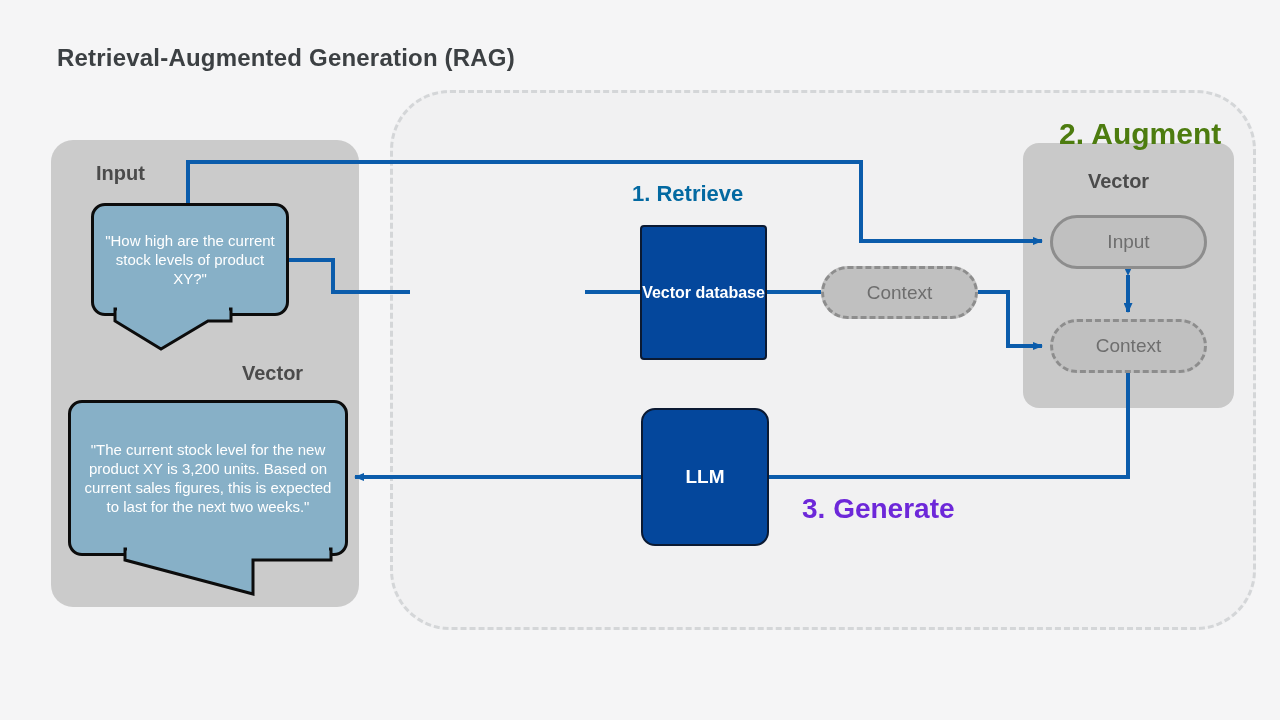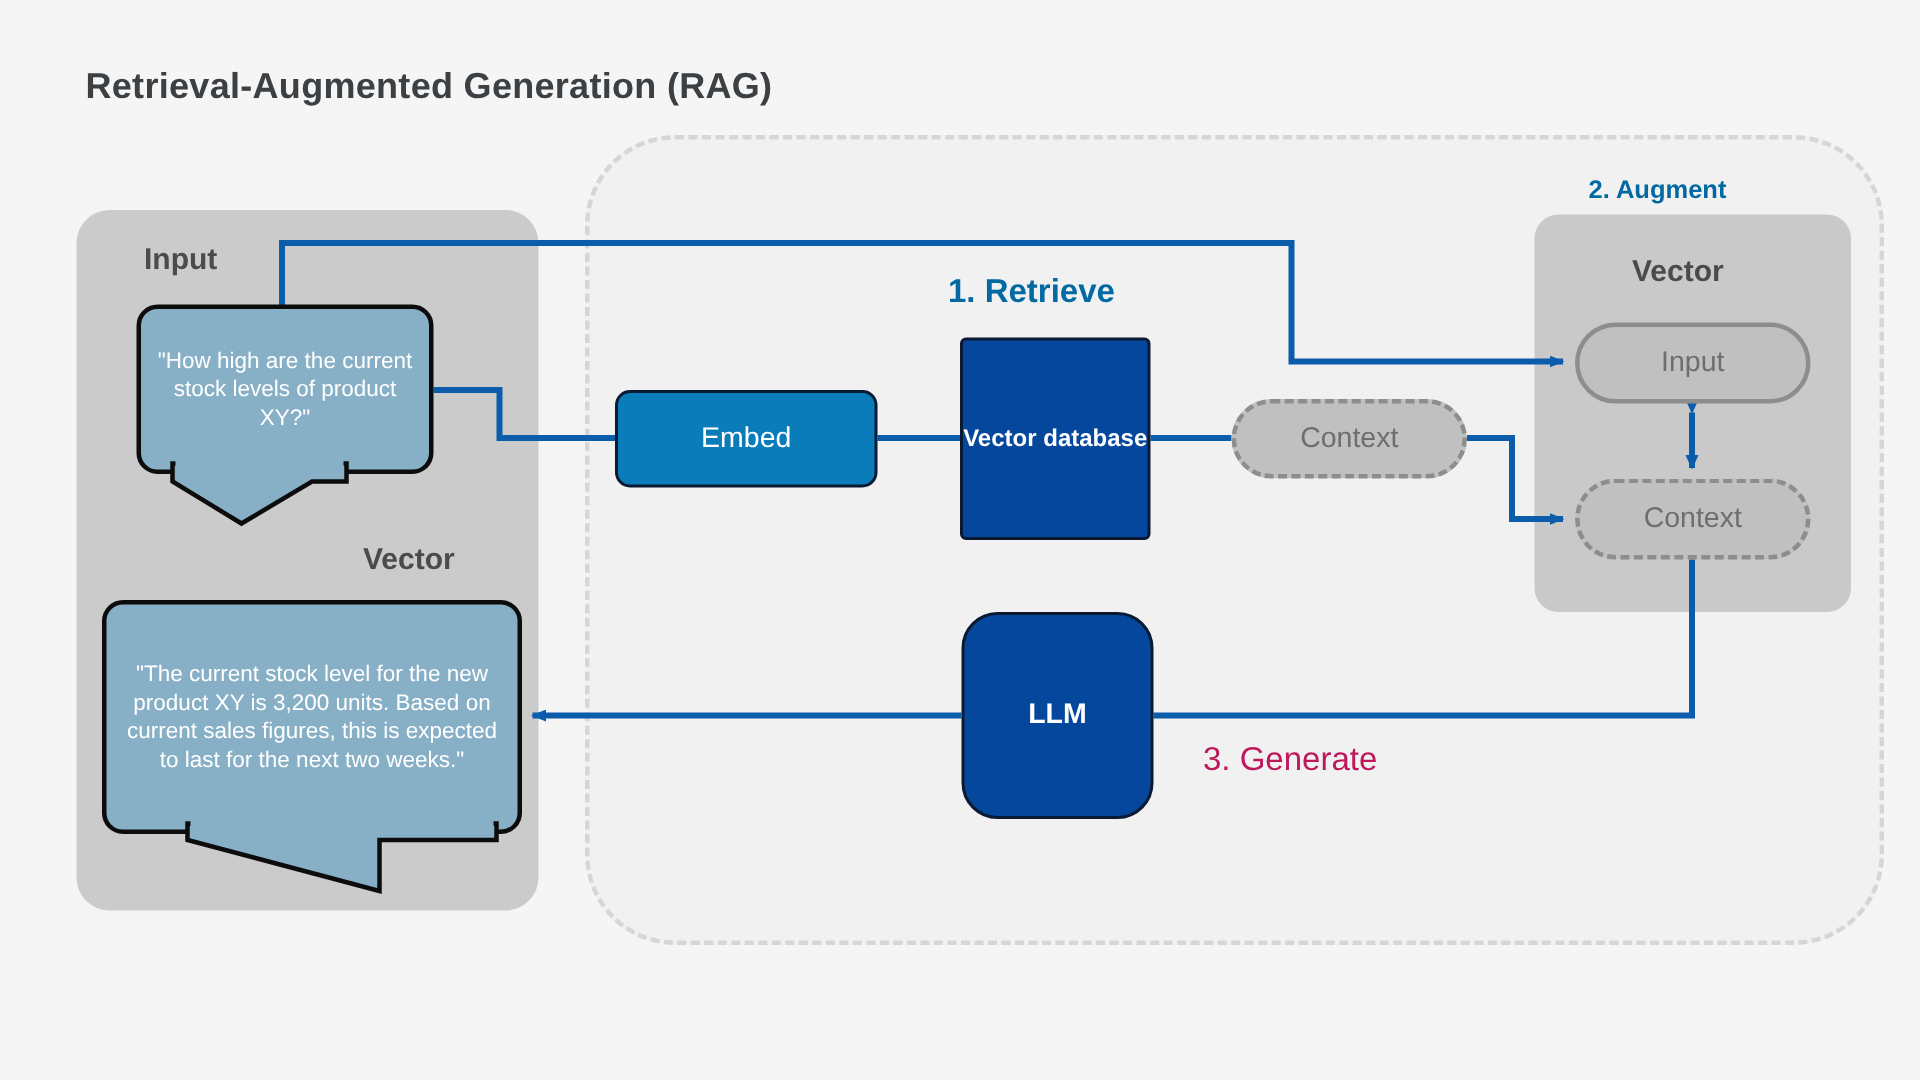--- a/index.html
+++ b/index.html
@@ -36,23 +36,23 @@
     background:#c9c9c9;border-radius:16px;
   }
 
   .panel-label{
     position:absolute;font-size:20px;font-weight:bold;color:#4b4b4b;
     text-align:center;white-space:nowrap;
   }
   .lbl-input{left:80px;top:162px;}
   .lbl-output{left:226px;top:362px;}
   .lbl-prompt{left:1072px;top:170px;}
-  .lbl-augment{left:1043px;top:117px;font-size:17px;color:#0369a1;}
+  .lbl-augment{left:1043px;top:117px;font-size:30px;color:#4d7c0f;}
   .lbl-retrieve{left:616px;top:181px;font-size:22px;font-weight:bold;color:#0369a1;}
-  .lbl-generate{left:786px;top:493px;font-size:22px;font-weight:normal;color:#be185d;}
+  .lbl-generate{left:786px;top:493px;font-size:28px;font-weight:bold;color:#6d28d9;}
 
   
   .bubble{position:absolute;}
   .bubble .body{
     position:absolute;left:0;top:0;width:100%;height:100%;
     background:#87b0c7;border:3px solid #0c0c0c;border-radius:14px;
     box-sizing:border-box;
     display:flex;align-items:center;justify-content:center;
   }
   .bubble .txt{
@@ -69,21 +69,21 @@
   .node{
     position:absolute;border:2px solid #0b1a33;border-radius:12px;
     display:flex;align-items:center;justify-content:center;
     text-align:center;color:#fff;box-sizing:border-box;
   }
   .node-embed{left:394px;top:260px;width:175px;height:65px;
     background:#0b7cba;font-size:19px;border-radius:10px;}
   .node-vdb{left:624px;top:225px;width:127px;height:135px;
     background:#04479c;font-size:16px;font-weight:bold;line-height:1.25;border-radius:4px;}
   .node-llm{left:625px;top:408px;width:128px;height:138px;
-    background:#04479c;font-size:19px;font-weight:bold;border-radius:24px;}
+    background:#04479c;font-size:19px;font-weight:bold;border-radius:14px;}
 
   
   .pill{
     position:absolute;background:#c0c0c0;
     display:flex;align-items:center;justify-content:center;
     color:#6e6e6e;box-sizing:border-box;
   }
   .pill-context-mid{
     left:805px;top:266px;width:157px;height:53px;
     border:3px dashed #8d8d8d;border-radius:28px;font-size:19px;
@@ -173,23 +173,20 @@
   <div class="bubble bubble-output">
     <svg class="tail" style="left:55px;top:147px;width:210px;height:50px;" viewBox="0 0 210 50">
       <path d="M2,2 L2,13 L130,47 L130,13 L208,13 L208,2 z" fill="#87b0c7" stroke="#0c0c0c" stroke-width="3" stroke-linejoin="miter"></path>
       <rect x="4" y="0" width="202" height="5" fill="#87b0c7"></rect>
     </svg>
     <div class="body">
       <span class="txt">"The current stock level for the new product XY is 3,200 units. Based on current sales figures, this is expected to last for the next two weeks."</span>
     </div>
   </div>
 
-  <div class="node node-embed">
-    <span>Embed</span>
-  </div>
 
   <div class="node node-vdb">
     <span>Vector database</span>
   </div>
 
   <div class="node node-llm">
     <span>LLM</span>
   </div>
 
   <div class="pill pill-context-mid">

